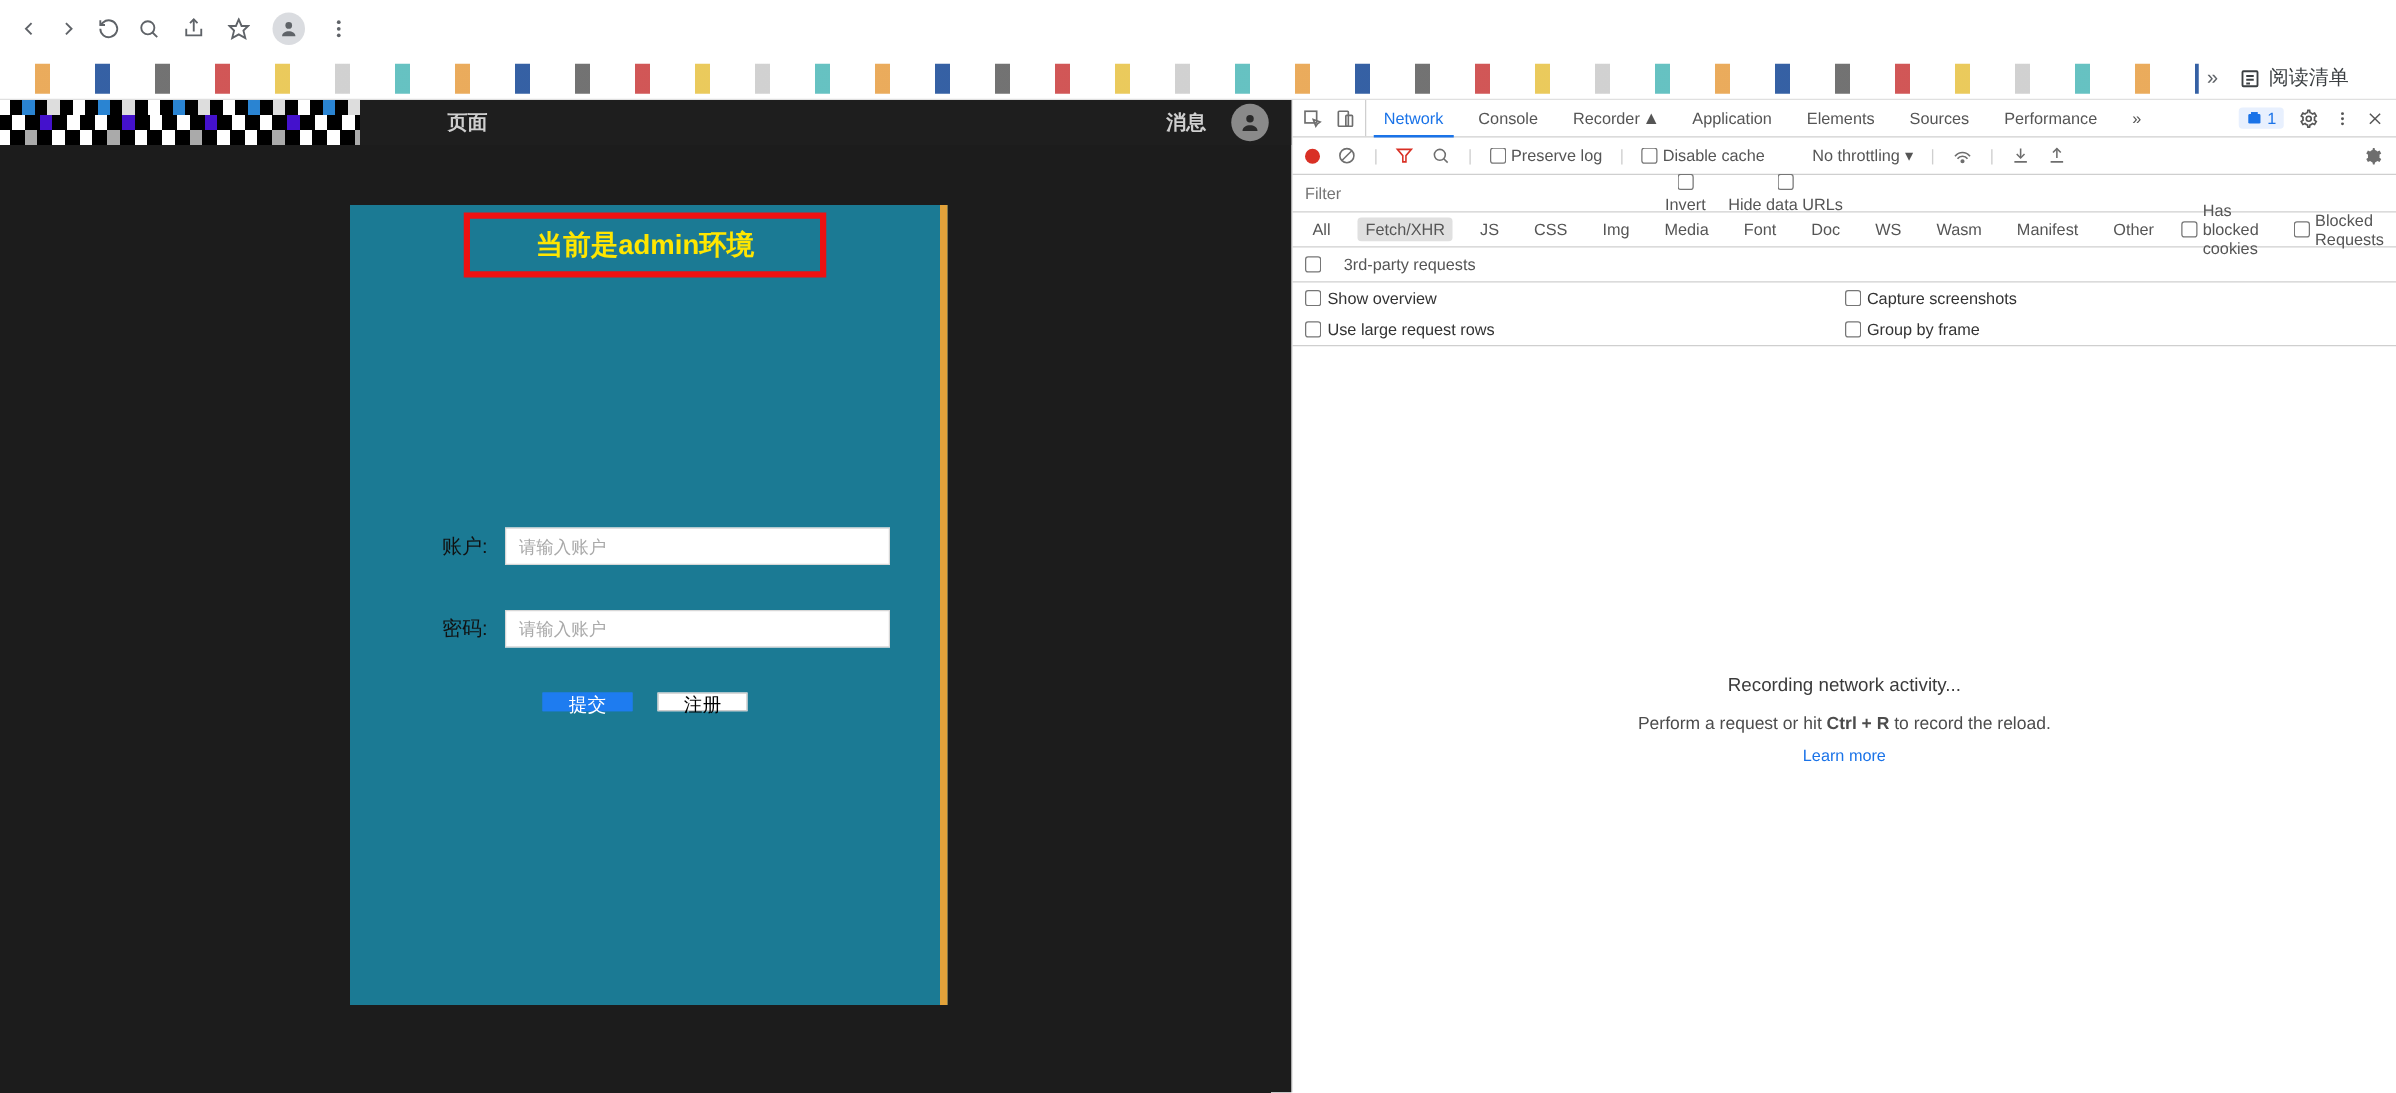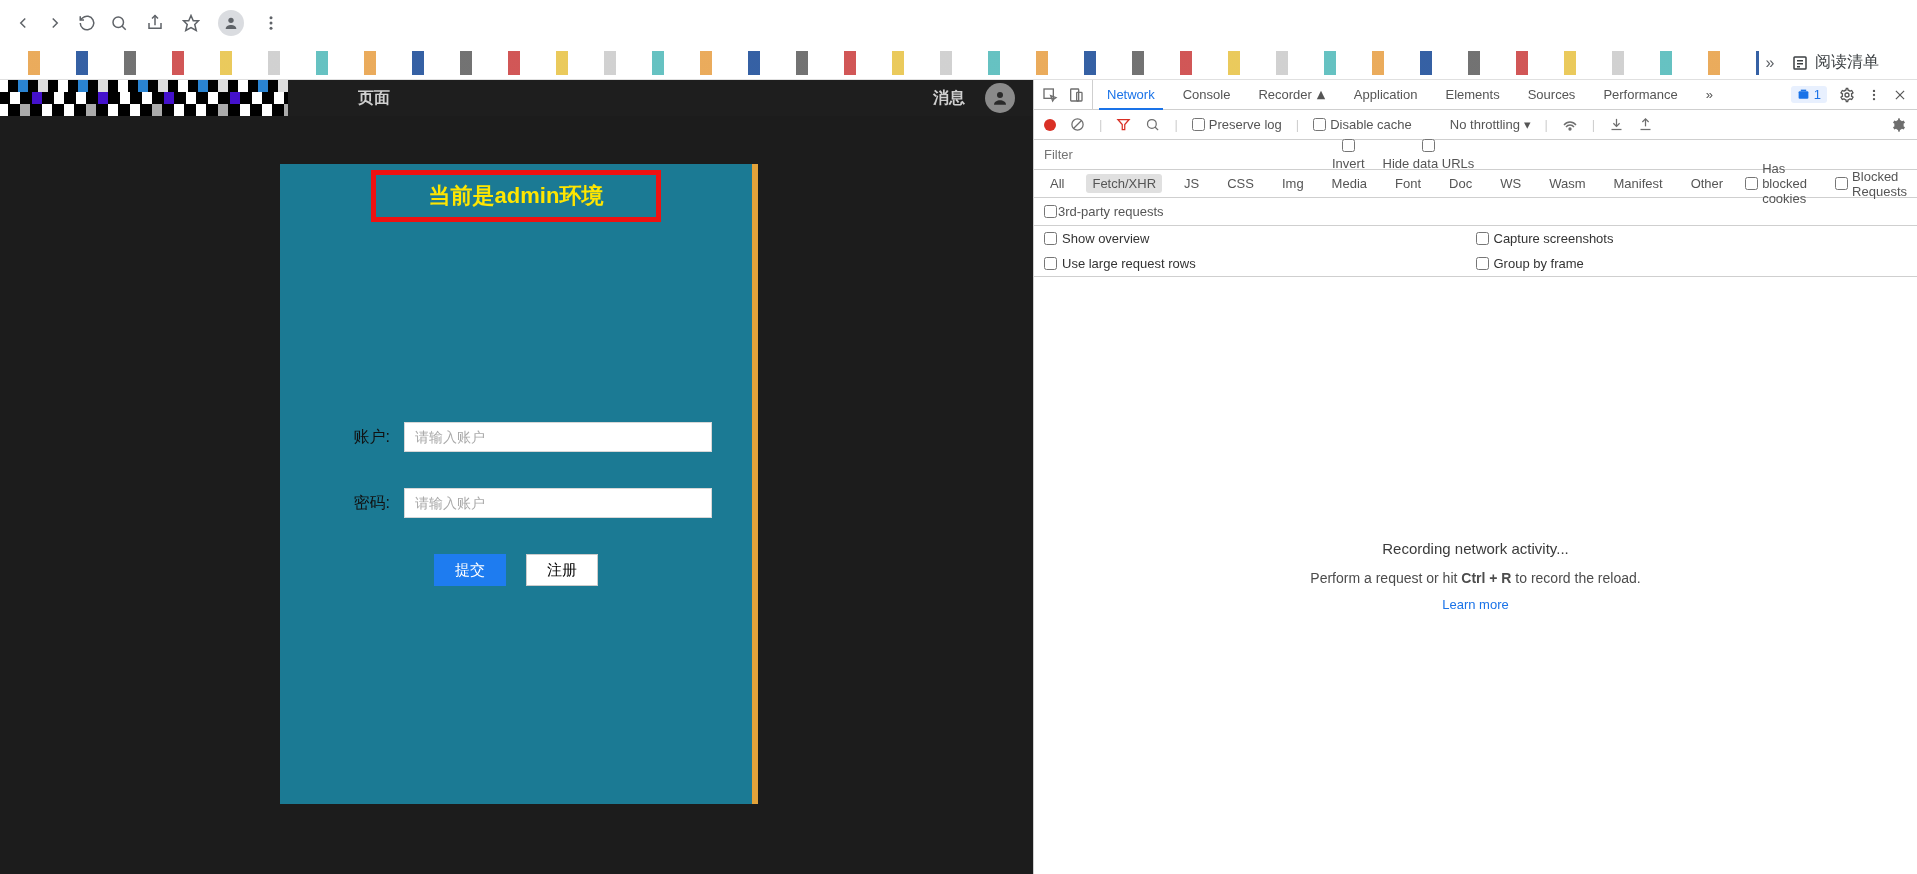--- a/index.html
+++ b/index.html
@@ -80,21 +80,21 @@
     color:#ffe600; font-size:22px; font-weight:bold;
   }
   .form-zone { margin-top:200px; padding:0 40px; }
   .form-row { display:flex; align-items:center; gap:14px; margin-bottom:36px; }
   .form-row label { width:70px; text-align:right; font-size:16px; color:#111; }
   .form-row input {
     flex:1; height:30px; border:1px solid #d7d7d7; padding:0 10px; font-size:14px; color:#333; background:#fff;
   }
   .form-row input::placeholder { color:#a9a9a9; }
   .btn-row { display:flex; justify-content:center; gap:20px; margin-top:24px; }
-  .btn { height:32px; padding:0 20px; font-size:15px; border:1px solid #ccc; background:#fff; cursor:pointer; }
+  .btn { height:15px; padding:0 20px; font-size:15px; border:1px solid #ccc; background:#fff; cursor:pointer; }
   .btn-primary { background:#1e7cf0; color:#fff; border-color:#1e7cf0; }
 
   
   .devtools { flex:1; background:#fff; border-left:1px solid #cfcfcf; display:flex; flex-direction:column; font-size:13px; color:#333;}
   .dt-tabs {
     height:30px; border-bottom:1px solid #cfcfcf; display:flex; align-items:stretch;justify-content:center;
   }
   .dt-tabs .left-icons { display:flex; align-items:center; padding:0 8px; gap:10px; border-right:1px solid #cfcfcf; color:#6e6e6e;}
   .dt-tabs .tab {
     padding:0 14px; display:flex; align-items:center; color:#555; cursor:pointer; position:relative;
@@ -126,21 +126,21 @@
   .dt-filterrow .chk { display:flex;align-items:center;gap:4px;flex-direction:column; }
   .dt-typerow {
     height:28px; border-bottom:1px solid #cfcfcf; display:flex; align-items:center; gap:16px; padding:0 10px; color:#555;
   }
   .dt-typerow .typ { padding:2px 6px; border-radius:3px; cursor:pointer; }
   .dt-typerow .typ.sel { background:#e0e0e0; }
   .dt-typerow .chk { display:flex;align-items:center;gap:4px; }
   .dt-optrow {
     height:28px; border-bottom:1px solid #cfcfcf; display:flex; align-items:center; gap:18px; padding:0 10px; color:#555;
   }
-  .dt-optrow .chk { display:flex;align-items:center;gap:1px; }
+  .dt-optrow .chk { display:flex;align-items:center;gap:18px; }
   .dt-optgrid { border-bottom:1px solid #cfcfcf; }
   .dt-optgrid .row2 {
     display:flex; padding:5px 10px;
   }
   .dt-optgrid .row2 .chk { display:flex;align-items:center;gap:5px; width:50%; }
   .dt-body {
     flex:1; display:flex; align-items:center; justify-content:center;
   }
   .placeholder { max-width:520px; text-align:center; color:#4c4c4c; line-height:2;}
   .placeholder .main { color:#3b3b3b; font-size:15px; }

